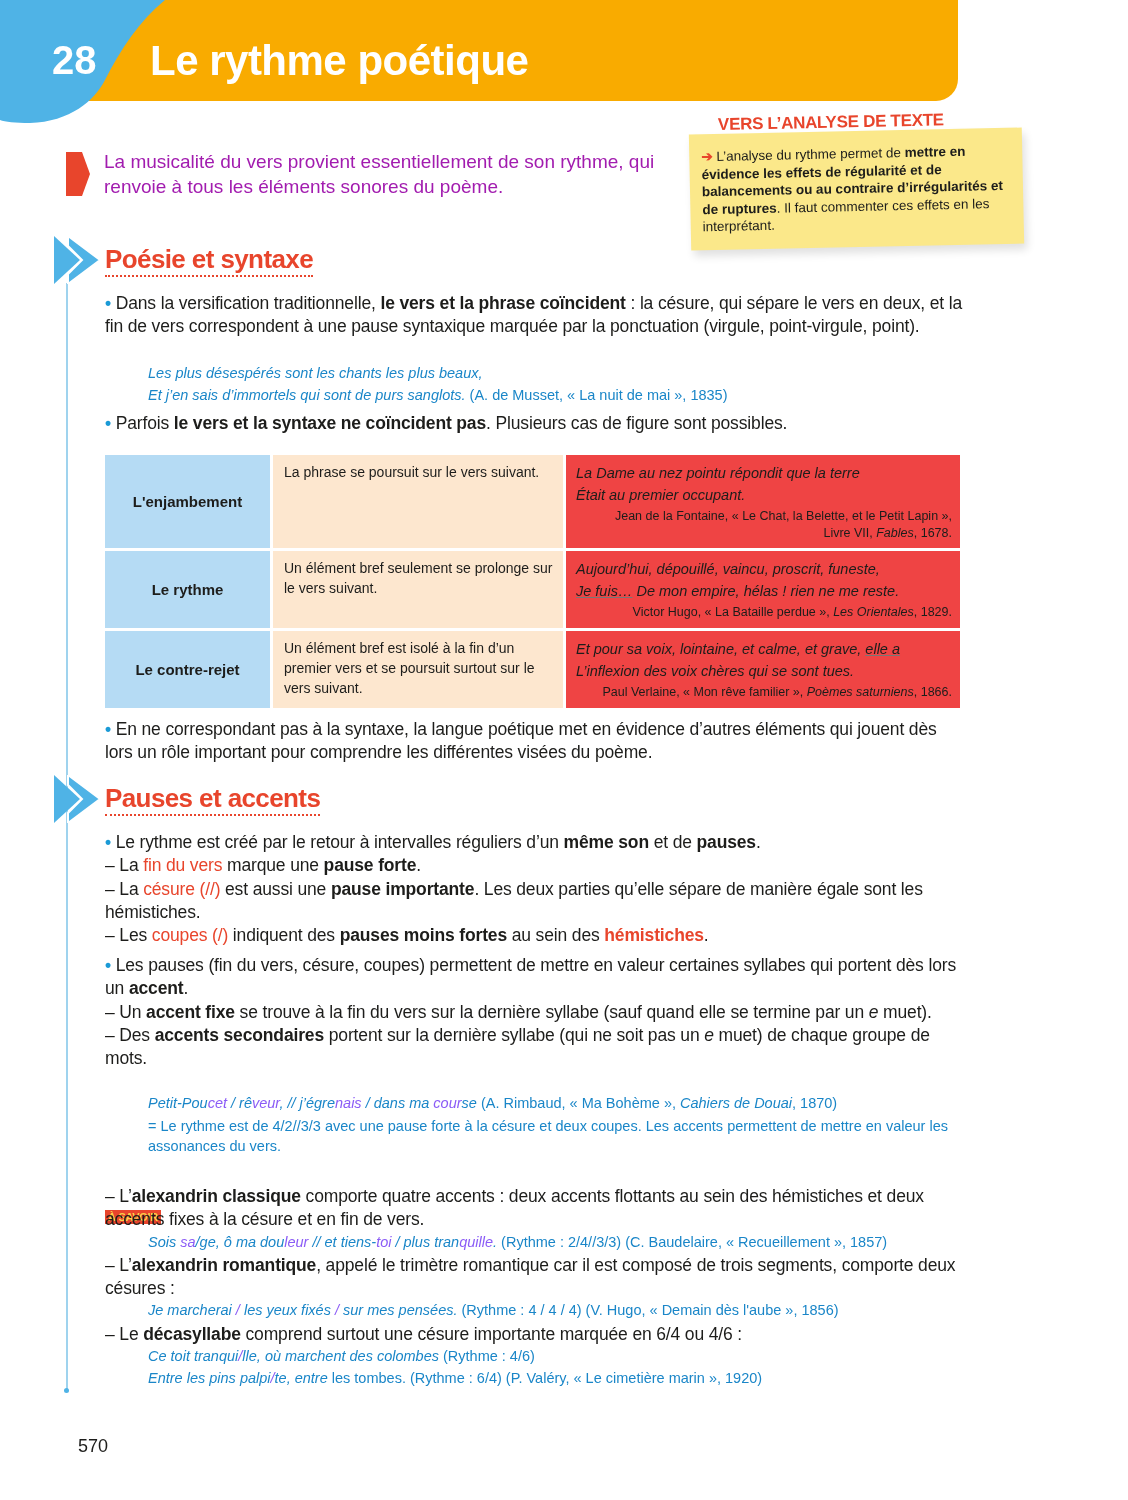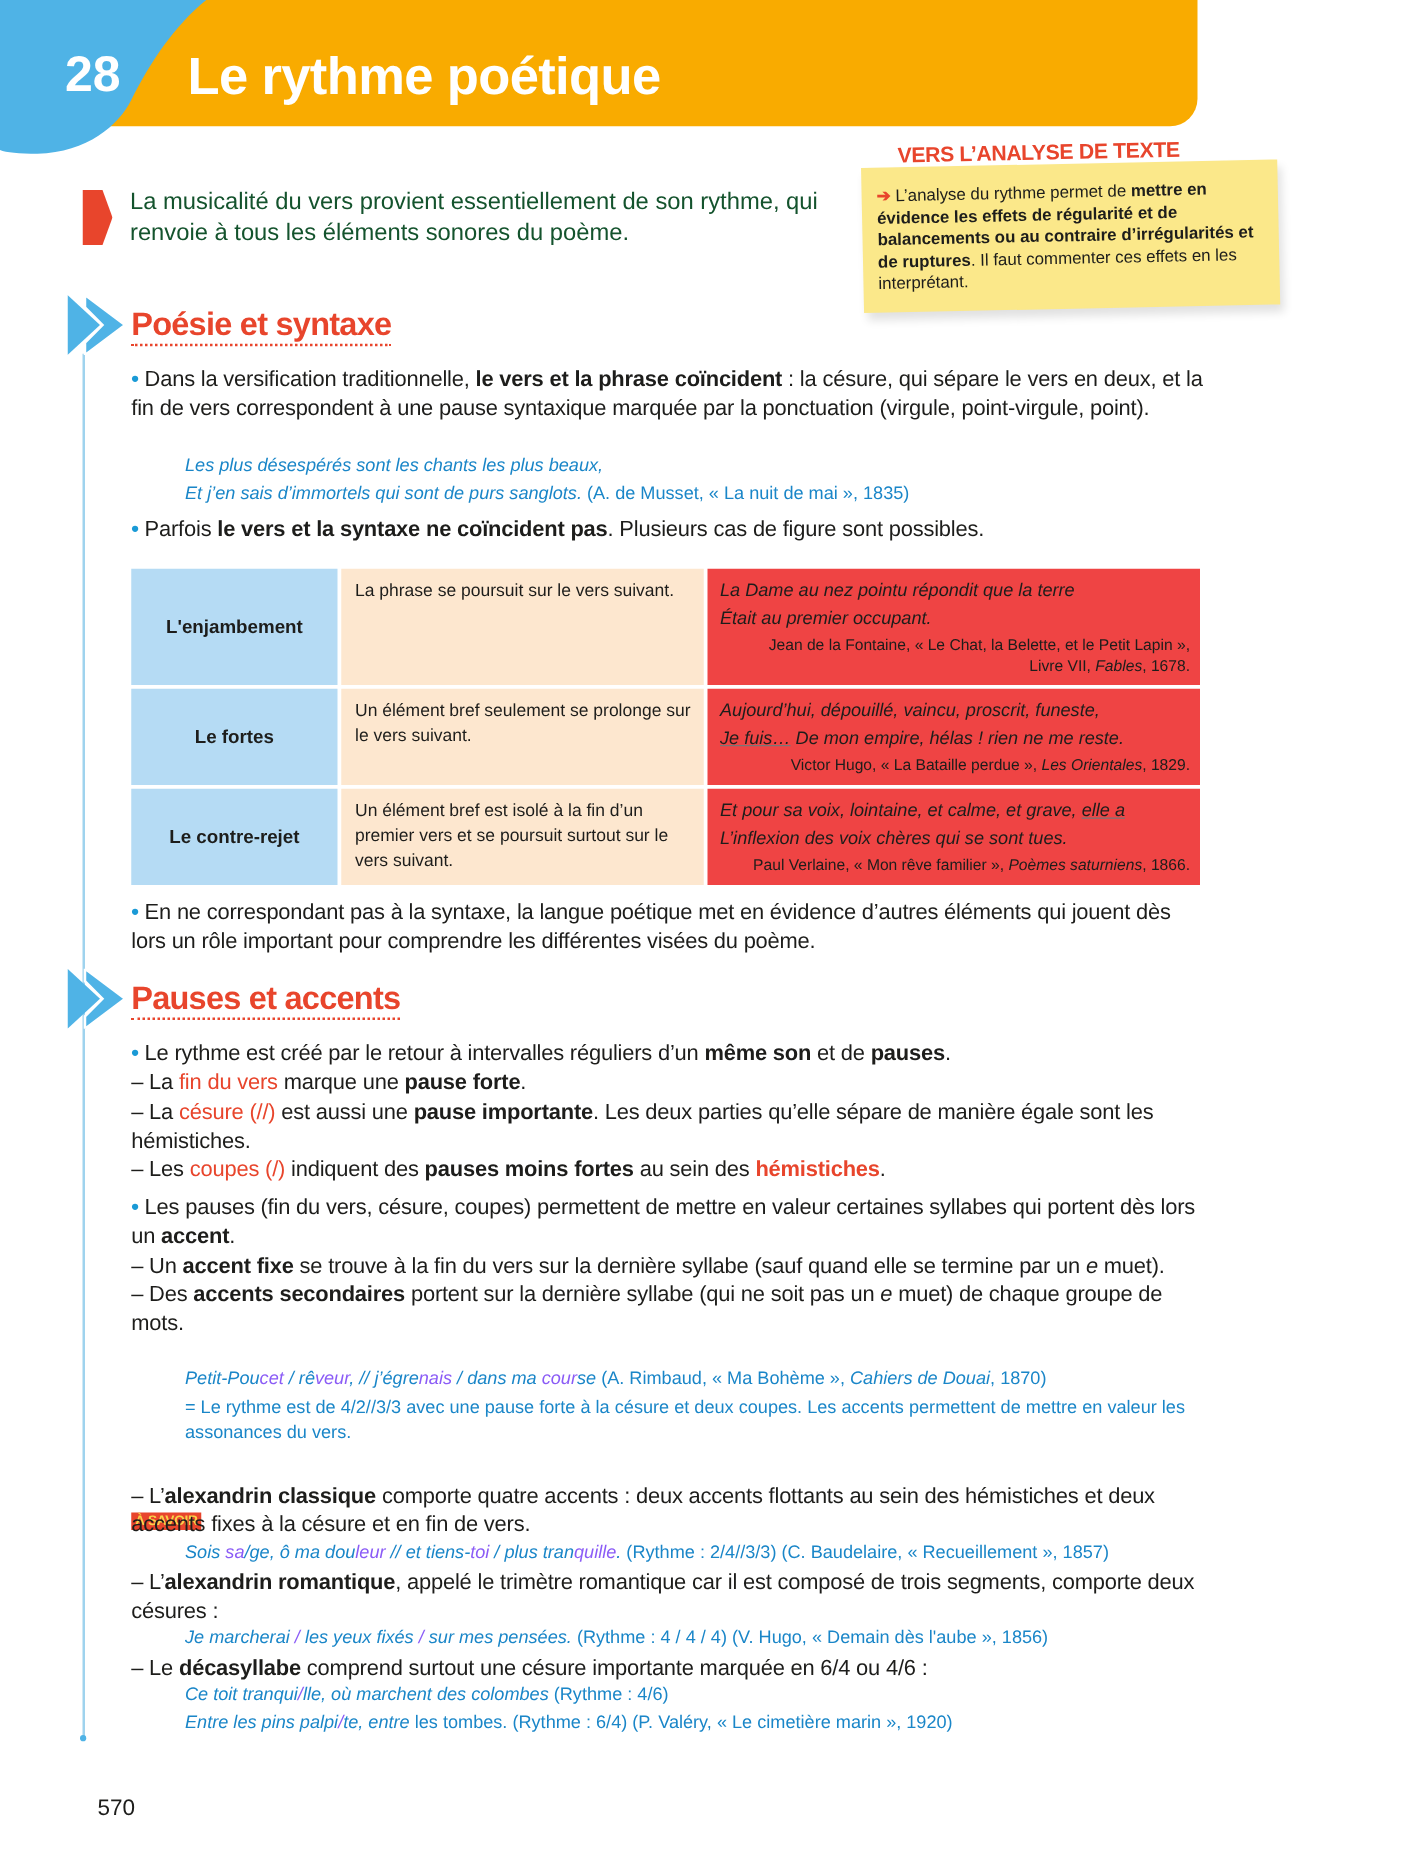--- a/index.html
+++ b/index.html
@@ -7,21 +7,21 @@
   body { position: relative; font-family: "DejaVu Sans Condensed", "Liberation Sans", sans-serif; color: #1d1d1b; }
 
   
   .header-band { position: absolute; left: 0; top: 0; width: 958px; height: 101px; background: #f9ab00; border-bottom-right-radius: 22px; }
   .header-blue { position: absolute; left: 0; top: 0; width: 200px; height: 124px; }
   .chapter-num { position: absolute; left: 52px; top: 38px; font-family: "Liberation Sans", sans-serif; font-weight: bold; font-size: 40px; color: #ffffff; letter-spacing: 0px; }
   .chapter-title { position: absolute; left: 150px; top: 37px; font-family: "Liberation Sans", sans-serif; font-weight: bold; font-size: 42px; color: #ffffff; letter-spacing: -0.5px; }
 
   
   .intro-marker { position: absolute; left: 66px; top: 152px; width: 24px; height: 44px; }
-  .intro-text { position: absolute; left: 104px; top: 149px; width: 560px; font-family: "Liberation Sans", sans-serif; font-size: 19px; line-height: 25px; color: #14532d; }
+  .intro-text { position: absolute; left: 104px; top: 149px; width: 560px; font-family: "Liberation Sans", sans-serif; font-size: 19px; line-height: 25px; color: #a21caf; }
 
   
   .note-title { position: absolute; left: 718px; top: 115px; font-family: "Liberation Sans", sans-serif; font-weight: bold; font-size: 17px; color: #e8452c; letter-spacing: -0.3px; transform: rotate(-1.2deg); transform-origin: left; }
   .note { position: absolute; left: 690px; top: 131px; width: 333px; height: 116px; background: #fbe88a; transform: rotate(-1.2deg); box-shadow: 3px 6px 8px rgba(0,0,0,0.12); padding: 14px 12px 8px 12px; font-family: "Liberation Sans", sans-serif; font-size: 13.5px; line-height: 17.5px; color: #1d1d1b; }
   .note .arrow { color: #e8452c; font-weight: bold; }
   .note b { font-weight: bold; }
 
   
   .margin-line { position: absolute; left: 66px; top: 283px; width: 2px; height: 1108px; background: #9fd3ee; }
   .margin-dot { position: absolute; left: 64px; top: 1388px; width: 5px; height: 5px; border-radius: 50%; background: #4fb3e6; }
@@ -100,21 +100,21 @@
       <tr style="height:93px;">
     <td class="term">L'enjambement</td>
     <td class="def">La phrase se poursuit sur le vers suivant.</td>
     <td class="ex">
       <div class="line">La Dame au nez pointu répondit que la terre</div>
       <div class="line">Était au premier occupant.</div>
       <div class="src"><span>Jean de la Fontaine, « Le Chat, la Belette, et le Petit Lapin »,</span><br><span>Livre VII, </span><i>Fables</i><span>, 1678.</span></div>
     </td>
   </tr>
   <tr style="height:77px;">
-    <td class="term">Le fortes</td>
+    <td class="term">Le rythme</td>
     <td class="def">Un élément bref seulement se prolonge sur le vers suivant.</td>
     <td class="ex">
       <div class="line">Aujourd’hui, dépouillé, vaincu, proscrit, funeste,</div>
       <div class="line"><span class="uline">Je fuis…</span><span> De mon empire, hélas ! rien ne me reste.</span></div>
       <div class="src"><span>Victor Hugo, « La Bataille perdue », </span><i>Les Orientales</i><span>, 1829.</span></div>
     </td>
   </tr>
   <tr style="height:77px;">
     <td class="term">Le contre-rejet</td>
     <td class="def">Un élément bref est isolé à la fin d’un premier vers et se poursuit surtout sur le vers suivant.</td>

